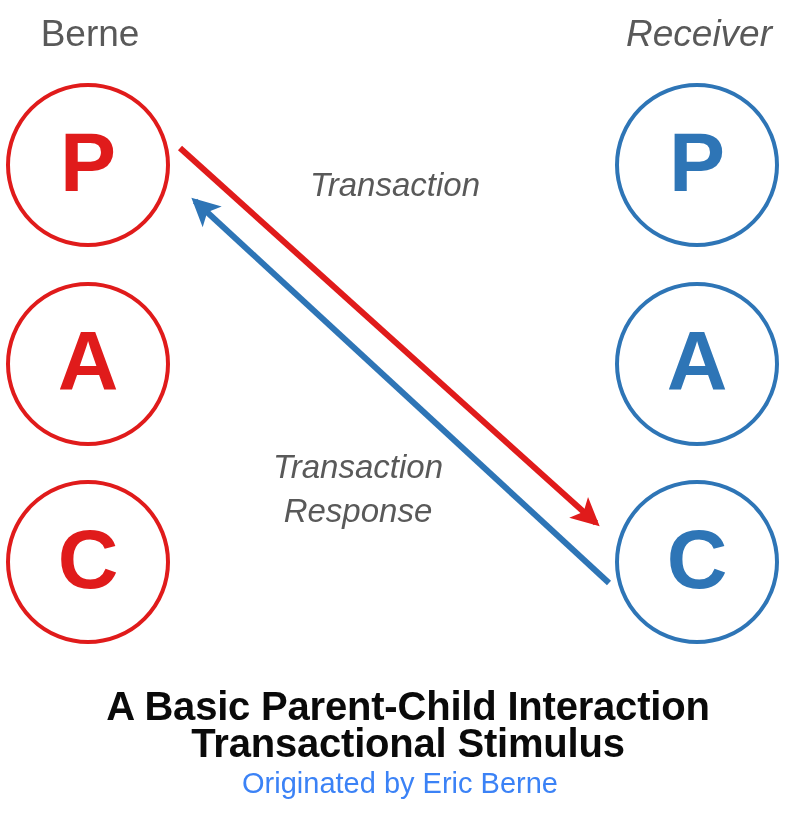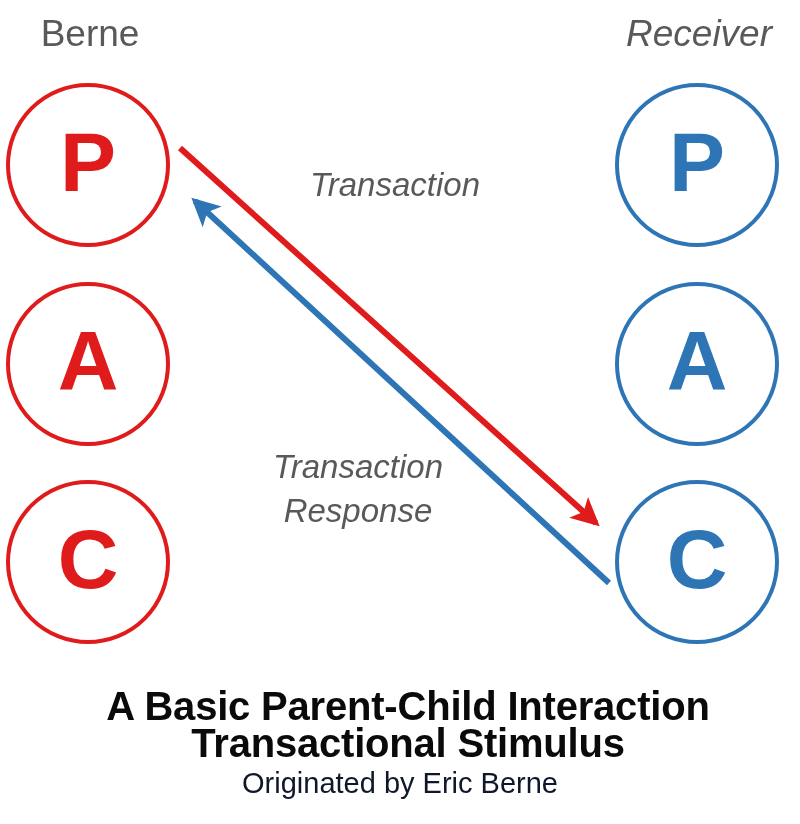--- a/index.html
+++ b/index.html
@@ -129,21 +129,21 @@
     color: #0a0a0a;
     line-height: 37px;
     letter-spacing: -0.2px;
     white-space: nowrap;
     padding-left: 16px;
   }
   #credit-line {
     font-family: "Liberation Sans", sans-serif;
     font-size: 29px;
     font-weight: 400;
-    color: #0f172a;
+    color: #3b82f6;
     line-height: 36px;
     margin-top: 3px;
     white-space: nowrap;
   }
 </style>
 </head>
 <body>
 
 <div id="diagram-root">
 

